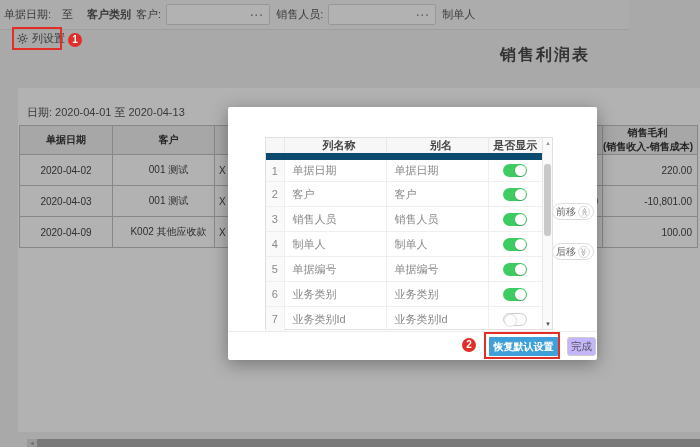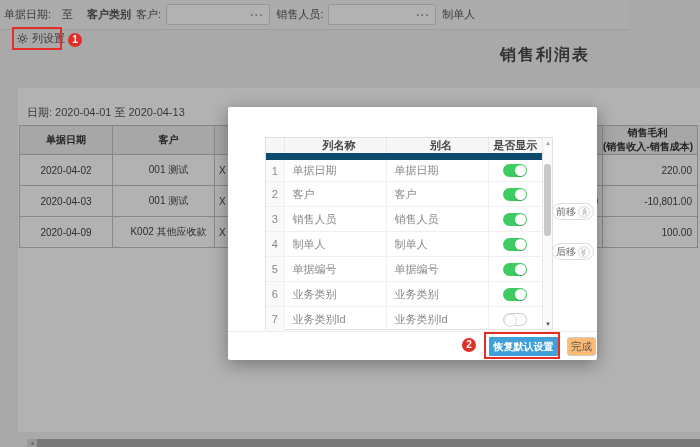--- a/index.html
+++ b/index.html
@@ -90,21 +90,21 @@
   .pill-up { top:96px; } .pill-dn { top:136px; }
   .circ { width:12px; height:12px; border:1px solid #dcdcdc; border-radius:50%; display:flex; align-items:center;
     justify-content:center; flex:0 0 auto; }
   .chev { font-size:8px; color:#aaa; display:inline-block; line-height:1; }
   .chev.up { transform:rotate(90deg); }
   .chev.dn { transform:rotate(-90deg); }
 
   .modal-footer { position:absolute; left:0; right:0; bottom:0; height:29px; border-top:1px solid #ececec; }
   .btn-restore { position:absolute; left:261px; top:5px; width:69px; height:19px; background:#3e9fd9; border:none;
     border-radius:1px; color:#fff; font-size:10px; font-weight:bold; line-height:19px; text-align:center; cursor:pointer; }
-  .btn-done { position:absolute; left:339px; top:5px; width:29px; height:19px; background:#fdba74; border:1px solid #ccc;
+  .btn-done { position:absolute; left:339px; top:5px; width:29px; height:19px; background:#c4b5fd; border:1px solid #ccc;
     border-radius:3px; color:#555; font-size:10.5px; line-height:17px; text-align:center; cursor:pointer; }
 
   
   .anno { position:absolute; border:2px solid #e12f28; z-index:200; pointer-events:none; }
   .anno-1 { left:12px; top:27px; width:50px; height:23px; }
   .anno-2 { left:484px; top:332px; width:76px; height:27px; }
   .badge { position:absolute; width:14px; height:14px; border-radius:50%; background:#e12f28; color:#fff;
     font-size:10px; font-weight:bold; text-align:center; line-height:14px; z-index:200; }
   .badge-1 { left:68px; top:33px; }
   .badge-2 { left:462px; top:338px; }

